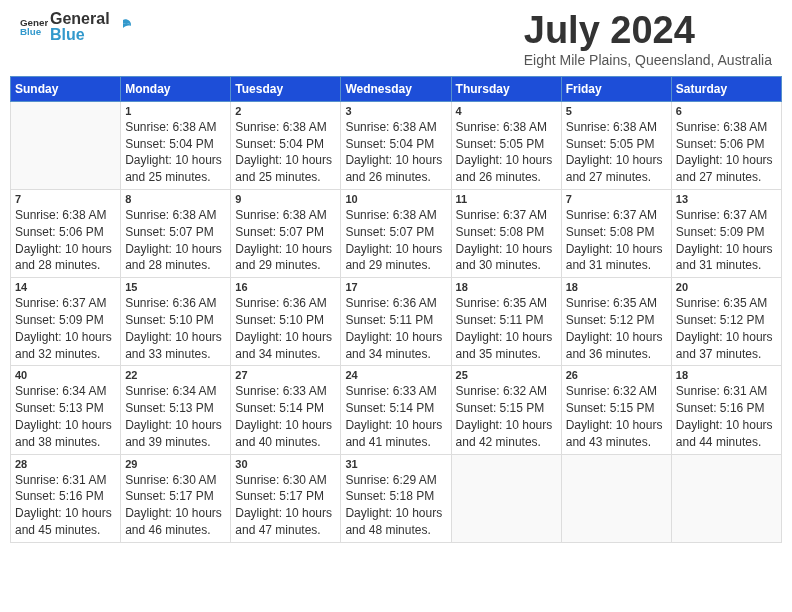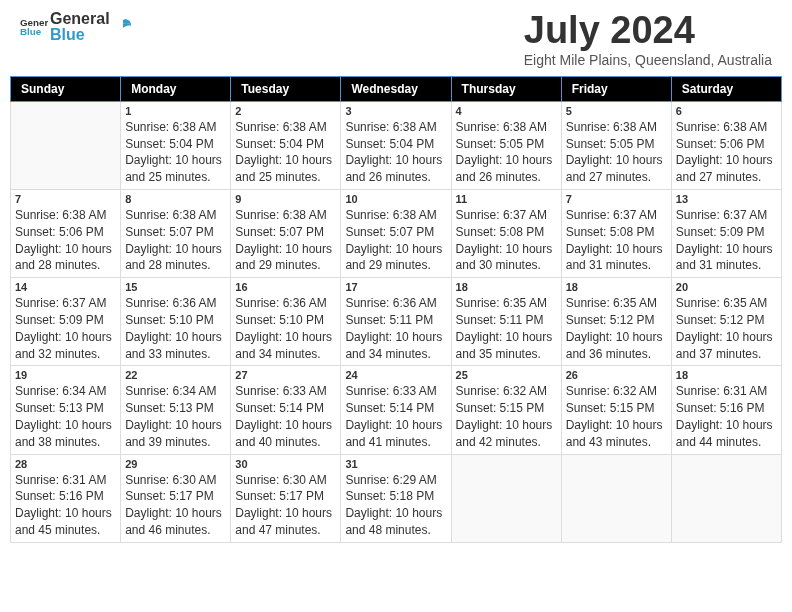--- a/index.html
+++ b/index.html
@@ -38,25 +38,25 @@
     .subtitle {
       font-size: 14px;
       color: #555;
     }
     .calendar {
       width: 100%;
       border-collapse: collapse;
       border: 1px solid #ccc;
     }
     .calendar th {
-      background-color: #000000;
+      background-color: #1d4ed8;
       color: #fff;
       font-size: 12px;
       font-weight: bold;
-      padding: 5px 10px;
+      padding: 5px 4px;
       text-align: left;
       border: 1px solid #5590cc;
     }
     .calendar td {
       vertical-align: top;
       border: 1px solid #ddd;
       padding: 3px 4px;
       width: 110px;
       min-height: 70px;
       font-size: 10px;
@@ -200,21 +200,21 @@
           <span class="day-number">18</span>
           <div class="day-info">Sunrise: 6:35 AM<br>Sunset: 5:12 PM<br>Daylight: 10 hours<br>and 36 minutes.</div>
         </td>
         <td>
           <span class="day-number">20</span>
           <div class="day-info">Sunrise: 6:35 AM<br>Sunset: 5:12 PM<br>Daylight: 10 hours<br>and 37 minutes.</div>
         </td>
       </tr>
       <tr>
         <td>
-          <span class="day-number">19</span>
+          <span class="day-number">40</span>
           <div class="day-info">Sunrise: 6:34 AM<br>Sunset: 5:13 PM<br>Daylight: 10 hours<br>and 38 minutes.</div>
         </td>
         <td>
           <span class="day-number">22</span>
           <div class="day-info">Sunrise: 6:34 AM<br>Sunset: 5:13 PM<br>Daylight: 10 hours<br>and 39 minutes.</div>
         </td>
         <td>
           <span class="day-number">27</span>
           <div class="day-info">Sunrise: 6:33 AM<br>Sunset: 5:14 PM<br>Daylight: 10 hours<br>and 40 minutes.</div>
         </td>

